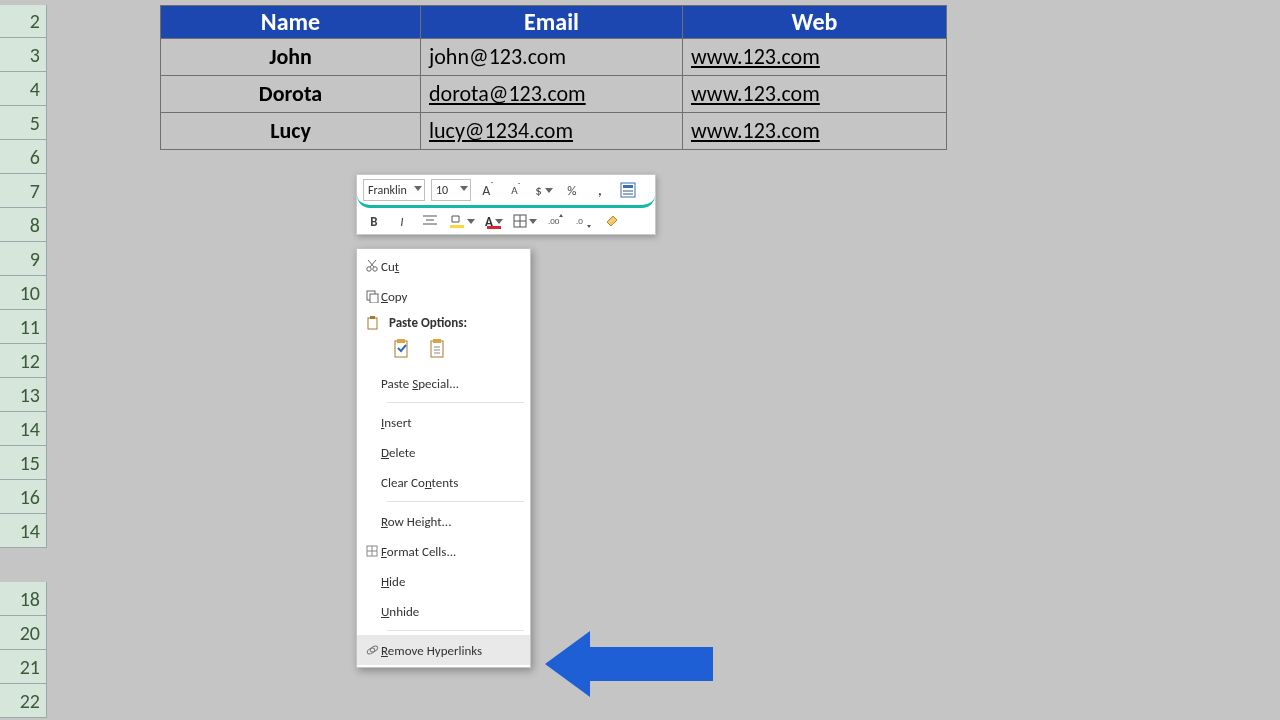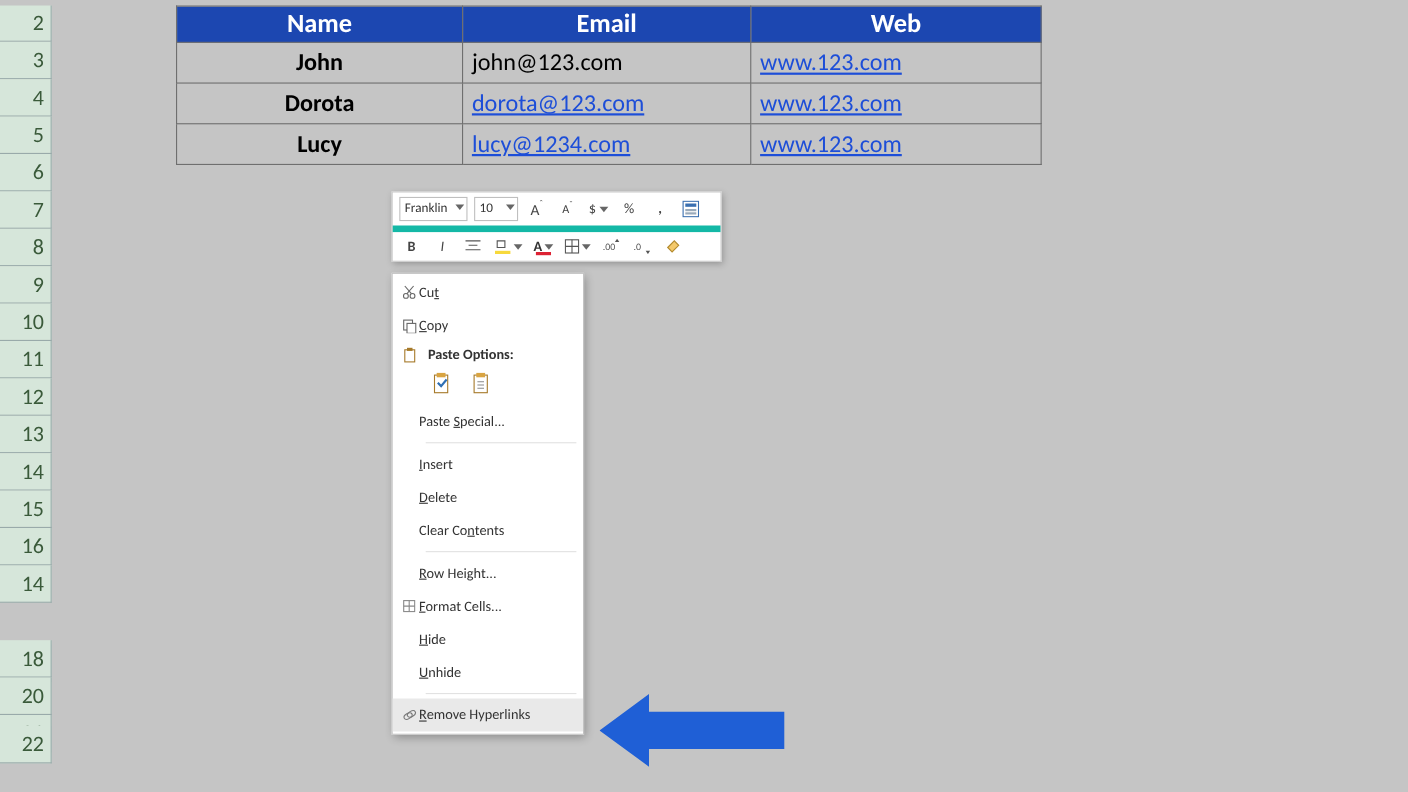--- a/index.html
+++ b/index.html
@@ -72,21 +72,21 @@
   }
   .data-table td {
     background: #c5c5c5;
     height: 37px;
     vertical-align: middle;
     padding: 4px 8px;
   }
   .data-table td.name { text-align: center; font-weight: bold; }
   .data-table td.hyperlink a,
   .data-table td.hyperlink span {
-    color: #1d4ed8;
+    color: #000000;
     text-decoration: underline;
   }
   .col-name  { width: 260px; }
   .col-email { width: 262px; }
   .col-web   { width: 264px; }
 
   
   .mini-toolbar {
     position: absolute;
     left: 356px;
@@ -97,21 +97,21 @@
     box-shadow: 1px 2px 6px rgba(0,0,0,.25);
     font-size: 13px;
     color: #333;
   }
   .mini-row {
     display: flex;
     align-items: center;
     gap: 6px;
     padding: 4px 6px;
   }
-  .mini-row.first { border-bottom: 6px solid #14b8a6; }
+  .mini-row.first { border-bottom: 3px solid #14b8a6; border-radius: 13px; }
   .mini-sel, .mini-num {
     border: 1px solid #bfbfbf;
     background: #fff;
     height: 20px;
     display: flex;
     align-items: center;
     padding: 0 4px;
     font-size: 12px;
     position: relative;
   }
@@ -224,21 +224,21 @@
       <div class="row-header" style="height: 34px; position: absolute; top: 344px;">12</div>
       <div class="row-header" style="height: 34px; position: absolute; top: 378px;">13</div>
       <div class="row-header" style="height: 34px; position: absolute; top: 412px;">14</div>
       <div class="row-header" style="height: 34px; position: absolute; top: 446px;">15</div>
       <div class="row-header" style="height: 34px; position: absolute; top: 480px;">16</div>
       <div class="row-header" style="height: 34px; position: absolute; top: 514px;">14</div>
       <div class="row-header" style="height: 34px; position: absolute; top: 548px; margin-top: 38px;">18</div>
       <div class="row-header" style="height: 34px; position: absolute; top: 582px;">18</div>
       <div class="row-header" style="height: 34px; position: absolute; top: 616px;">20</div>
       <div class="row-header" style="height: 34px; position: absolute; top: 650px;">21</div>
-      <div class="row-header" style="height: 34px; position: absolute; top: 660px;">22</div>
+      <div class="row-header" style="height: 34px; position: absolute; top: 684px;">22</div>
     </div>
 
   <div class="grid-body" id="grid-body"></div>
 
   <table class="data-table">
     <thead>
       <tr>
         <th class="col-name">Name</th>
         <th class="col-email">Email</th>
         <th class="col-web">Web</th>

